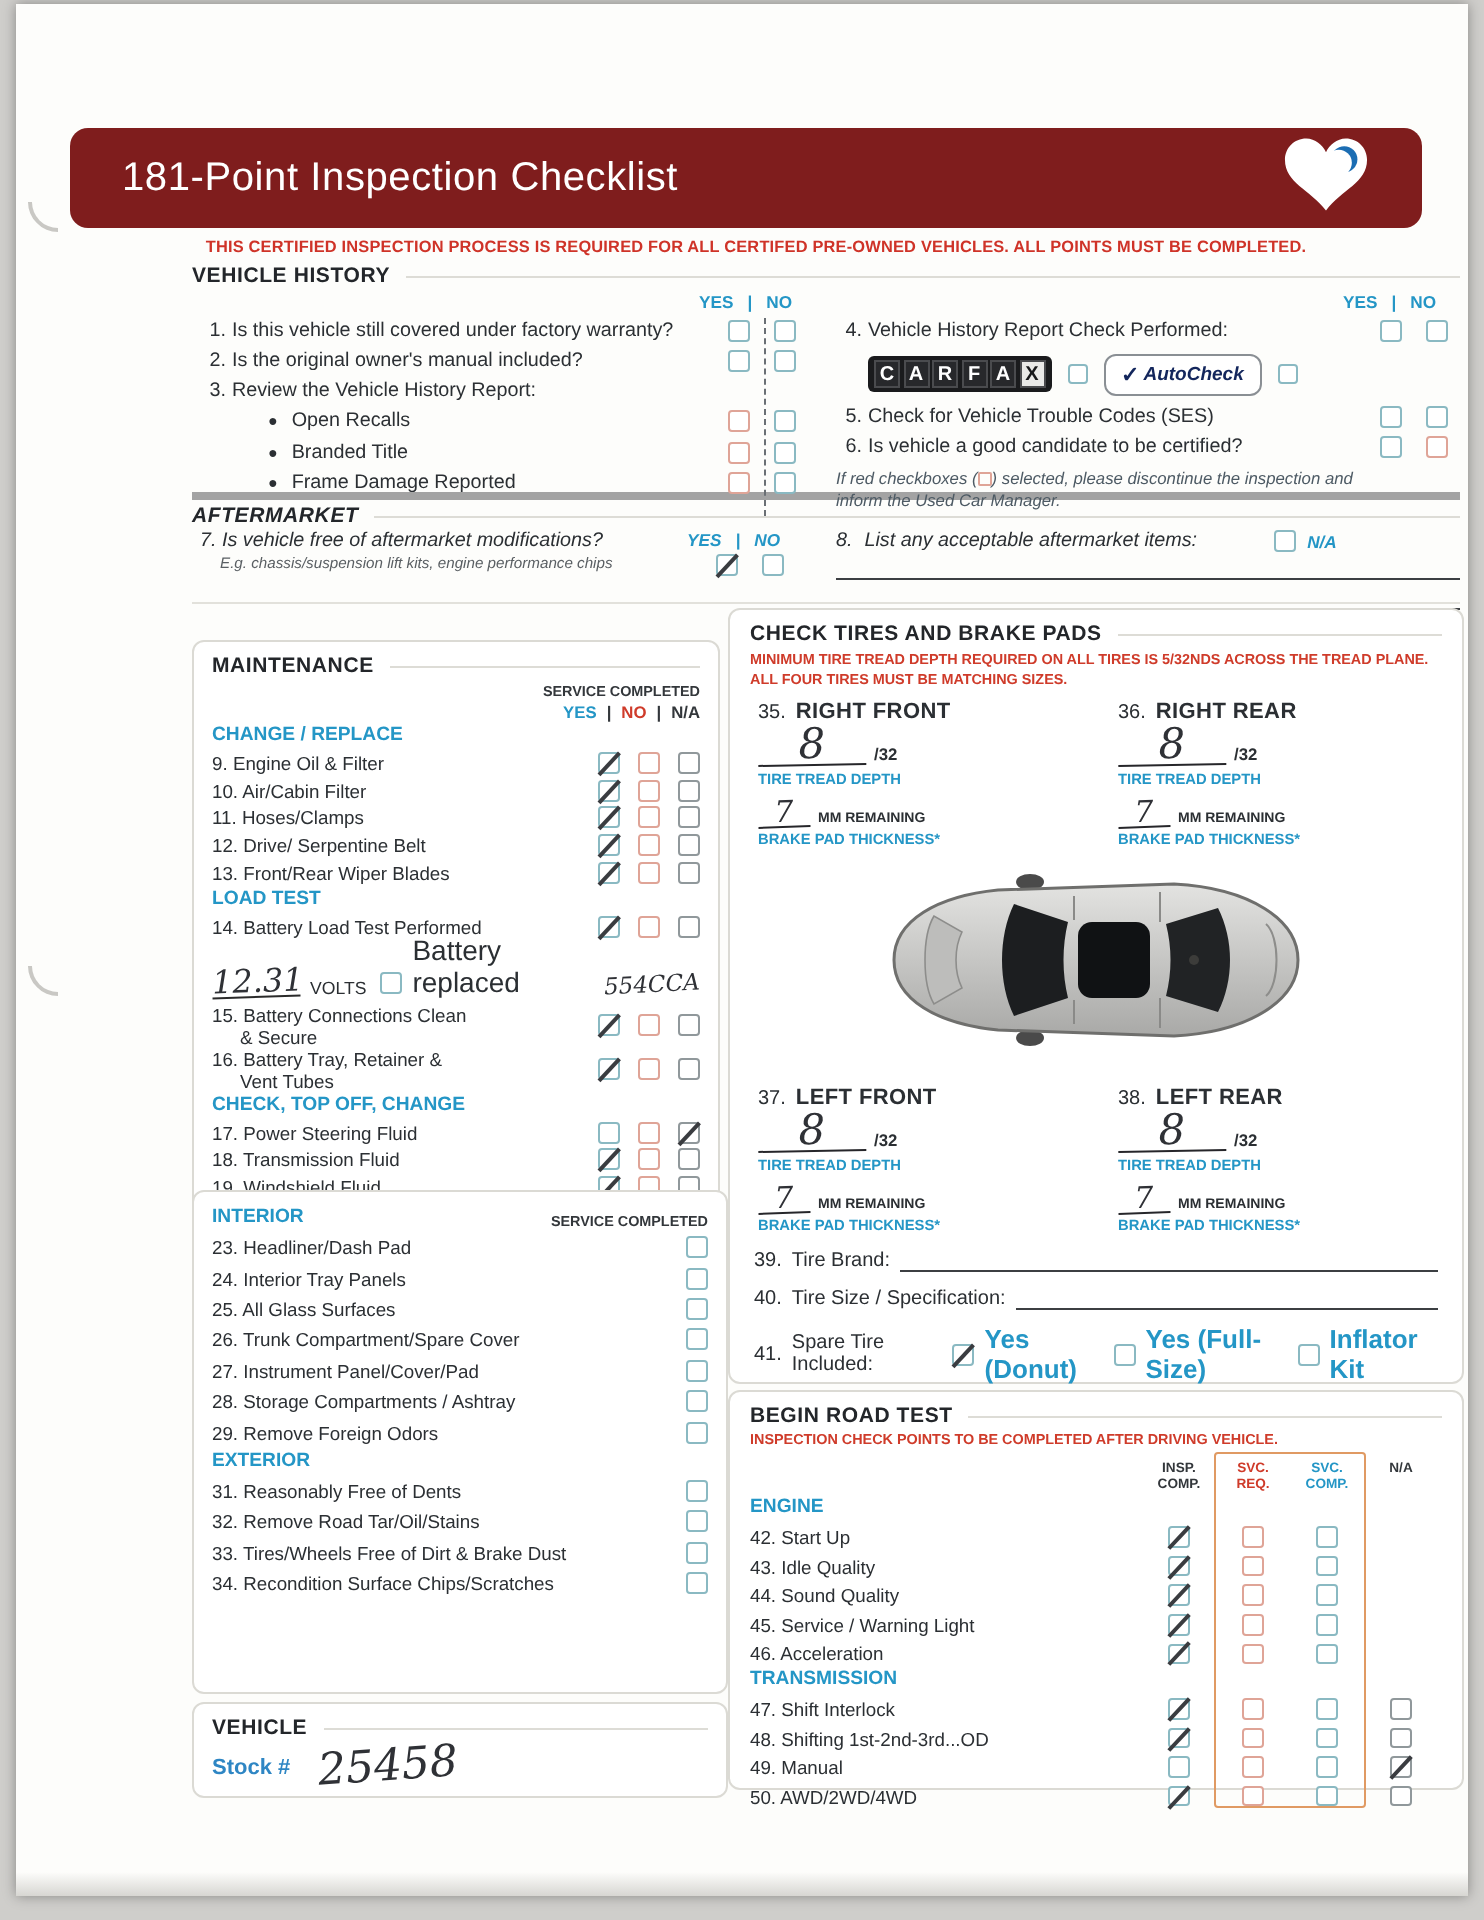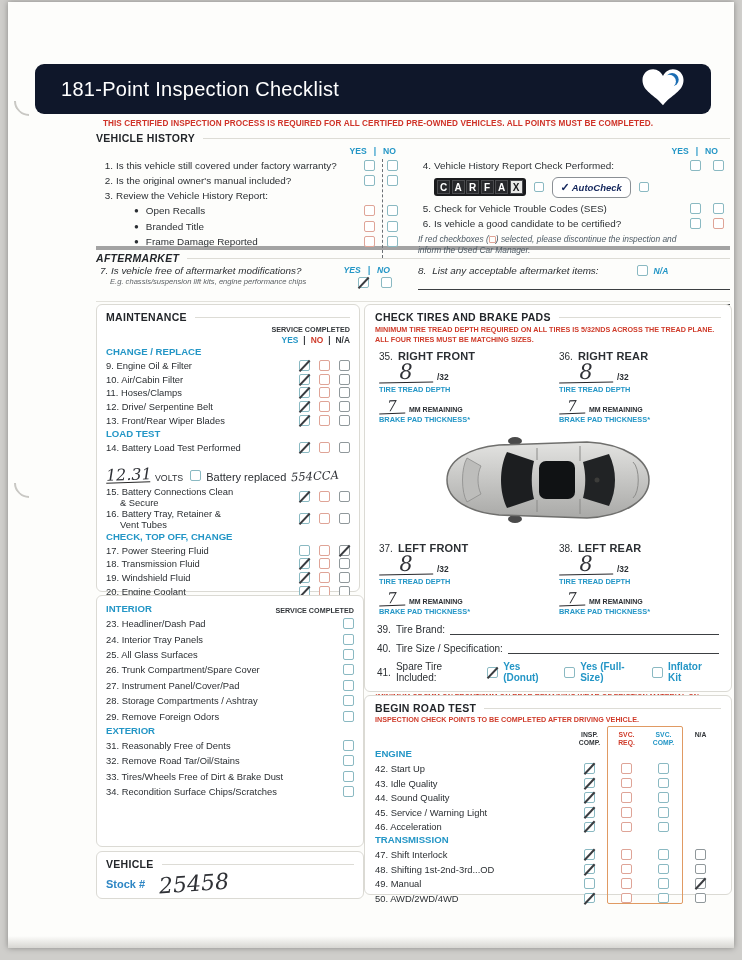--- a/index.html
+++ b/index.html
@@ -6,21 +6,21 @@
   html,body { width:742px; height:960px; }
   body { background:#cfcecb; font-family:"Liberation Sans", sans-serif; position:relative; overflow:hidden; }
   .page { position:absolute; left:8px; top:2px; width:726px; height:946px; background:#fdfdfb;
           box-shadow:0 0 6px rgba(0,0,0,.35); }
   .page::after { content:''; position:absolute; left:0; right:0; bottom:0; height:12px;
           background:linear-gradient(#fdfdfb,#d7d6d2); }
   .curl { position:absolute; width:30px; height:30px; border-radius:50%;
           border:2.5px solid transparent; border-top-color:#c9c8c4; transform:rotate(-135deg); }
 
   
-  .banner { position:absolute; left:27px; top:62px; width:676px; height:50px; background:#0f172a;
+  .banner { position:absolute; left:27px; top:62px; width:676px; height:50px; background:#7f1d1d;
             border-radius:9px; display:flex; align-items:center; padding:0 26px; }
   .banner-title { color:#fff; font-size:20px; font-weight:500; letter-spacing:.3px; }
   .banner-heart { margin-left:auto; }
 
   .notice { position:absolute; top:117px; left:70px; width:600px; text-align:center;
             font-size:8.2px; font-weight:bold; color:#cf3328; letter-spacing:.1px; }
 
   
   .sec-h { display:flex; align-items:center; gap:8px; }
   .sec-h .t { font-size:10.5px; font-weight:bold; color:#23262a; letter-spacing:.3px; white-space:nowrap; }
@@ -80,37 +80,37 @@
   .am-q .main { font-size:9.9px; color:#2b2f33; }
   .am-q .sub { font-size:7.6px; color:#5a5f63; margin-left:10px; margin-top:1px; }
   .am-boxes { width:64px; }
   .am-right { flex:1; padding-left:14px; }
   .am-r-top { display:flex; align-items:center; gap:6px; font-size:9.9px; color:#2b2f33; }
   .fline { border-bottom:1.2px solid #3c3f42; height:12px; }
 
   
   .lbox { position:absolute; left:88px; width:268px; background:#fff; border:1px solid #dbdad4;
           border-radius:6px; padding:6px 9px 4px 9px; }
-  #maint { top:302px; height:288px; width:264px; }
+  #maint { top:318px; height:288px; width:264px; }
   #detail { top:593px; height:252px; }
   #vehbox { top:849px; height:48px; }
 
   .svc-head { text-align:right; font-size:7.2px; font-weight:bold; color:#33373b; margin-top:2px; }
   .m-colhead { display:flex; justify-content:flex-end; gap:5px; font-size:8.4px; font-weight:bold; margin-top:1px; }
   .grp-label { font-size:9.6px; font-weight:bold; color:#2496c6; margin-top:1px; height:13px; }
   .m-row { display:flex; align-items:center; min-height:13.6px; }
   .m-lbl { flex:1; font-size:9.4px; color:#2b2f33; }
   .m-lbl .l2 { margin-left:14px; }
   .m-cbs { display:flex; gap:9px; align-items:center; }
   .battery-row { display:flex; align-items:flex-end; gap:5px; height:26px; margin:2px 0 3px 0; }
   .volts { font-size:16px; line-height:15px; width:44px; text-align:center;
            border-bottom:1.5px solid #2a2a2a; transform:rotate(-2deg); }
   .bat-lbl { font-size:8.8px; color:#2b2f33; margin-right:2px; }
   .battery-row .cb { margin-bottom:2px; }
-  .bat-lbl2 { font-size:11px; color:#2b2f33; }
+  .bat-lbl2 { font-size:14px; color:#2b2f33; }
   .bat-val { font-size:11.5px; transform:rotate(-3deg); }
 
   .d-row { display:flex; align-items:center; height:15.4px; }
   .d-lbl { flex:1; font-size:9.4px; color:#2b2f33; }
 
   #vehbox .row { display:flex; align-items:center; gap:14px; margin-top:1px; }
   .stock-lbl { font-size:11px; font-weight:bold; color:#2e86c4; }
   .stock-val { font-size:22px; transform:rotate(-4deg); }
 
   
@@ -133,21 +133,21 @@
   .pad-line { display:flex; align-items:flex-end; gap:4px; margin-top:5px; }
   .pad-hw { width:26px; text-align:center; border-bottom:1.5px solid #26262a; font-size:15px;
             line-height:14px; transform:rotate(-2deg); }
   .p-suffix { font-size:7px; font-weight:bold; color:#2b2f33; padding-bottom:1px; }
 
   .car-wrap { width:222px; margin:4px auto 2px auto; }
 
   .t-field { display:flex; align-items:flex-end; gap:5px; font-size:10px; color:#2b2f33; margin-top:7px; padding:0 2px; }
   .t-field .fline { flex:1; }
   .spare-opts { display:flex; align-items:center; gap:5px; margin-left:4px; }
-  .spare-opts .olbl { font-size:10px; margin-right:7px; }
+  .spare-opts .olbl { font-size:13px; margin-right:7px; }
   .pads-note { font-size:7.2px; line-height:9.6px; margin-top:9px; }
 
   .rt-sub { font-size:7.2px; margin-top:1px; }
   .rt-table { position:relative; margin-top:4px; }
   .svc-frame { position:absolute; left:232px; top:-2px; width:76px; height:100%;
                border:1.3px solid #e09a63; border-radius:2px; pointer-events:none; }
   .rt-head { display:flex; margin-bottom:2px; }
   .rt-spacer { width:196px; }
   .rt-hcell { width:37px; text-align:center; font-size:6.8px; line-height:7.6px; font-weight:bold; padding-top:3px; }
   .rt-row { display:flex; align-items:center; height:14.6px; }

